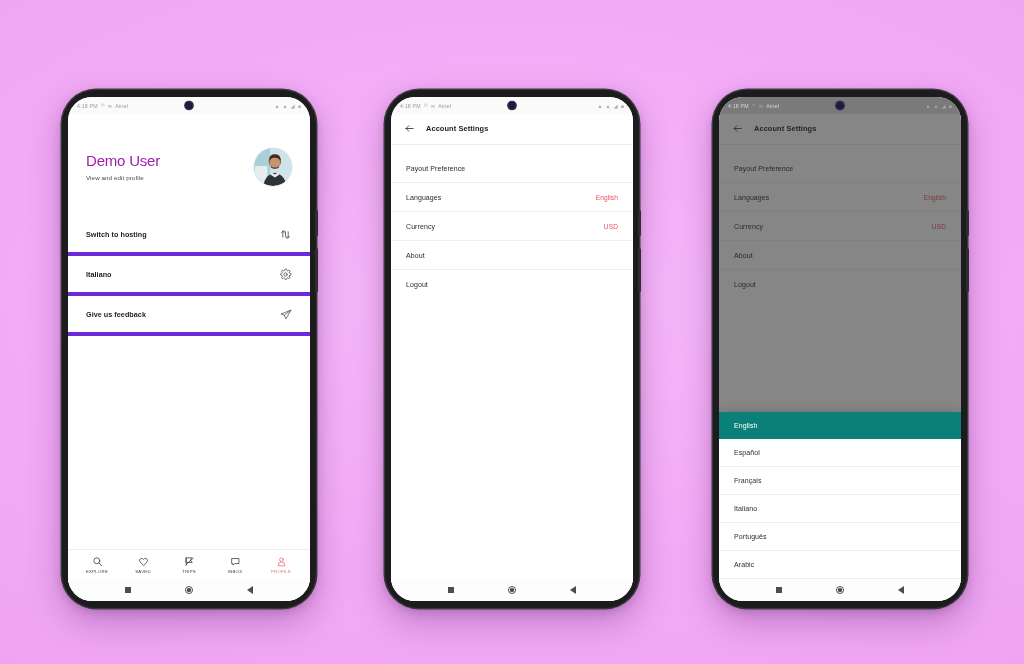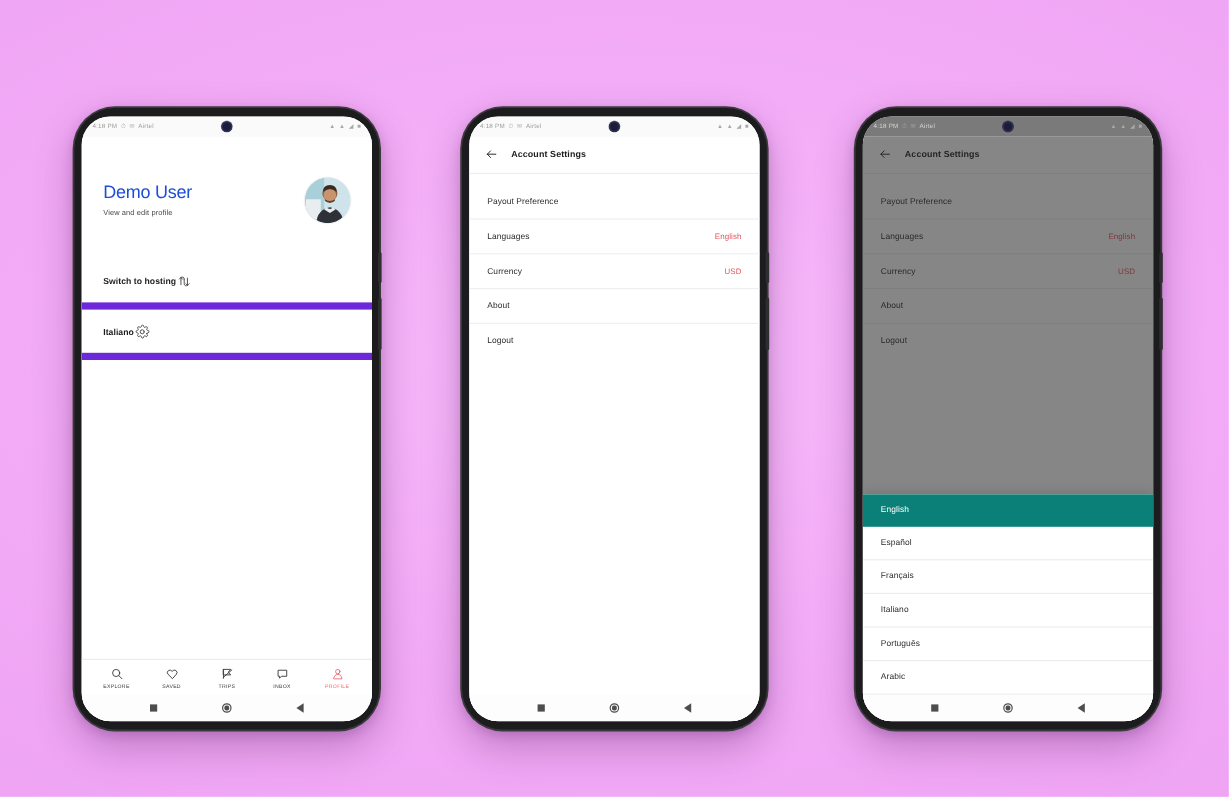--- a/index.html
+++ b/index.html
@@ -105,21 +105,21 @@
 
   .profile-head {
     display: flex;
     align-items: center;
     justify-content: space-between;
     padding: 34px 18px 0 18px;
   }
   .profile-name {
     font-size: 15px;
     font-weight: 400;
-    color: #1d4ed8;
+    color: #a21caf;
     letter-spacing: -.2px;
     line-height: 1.1;
   }
   .profile-sub {
     font-size: 6.2px;
     color: #4a4a4a;
     margin-top: 4px;
     letter-spacing: .1px;
   }
   .avatar {
@@ -131,23 +131,23 @@
     flex: 0 0 38px;
     position: relative;
     box-shadow: 0 0 0 1px rgba(0,0,0,.05);
   }
   .avatar svg { display: block; width: 100%; height: 100%; }
 
   .menu-list { margin-top: 30px; }
   .menu-row {
     display: flex;
     align-items: center;
-    justify-content: flex-start;
+    justify-content: space-between;
     padding: 12px 18px 11px 18px;
-    border-bottom: 6px solid #6d28d9;
+    border-bottom: 4px solid #6d28d9;
   }
   .menu-row .label {
     font-size: 7.2px;
     color: #1d1d1d;
     font-weight: 700;
     letter-spacing: .05px;
   }
   .menu-row .ico {
     width: 13px;
     height: 13px;
@@ -351,20 +351,29 @@
             <span class="label">Italiano</span>
             <span class="ico">
               <svg viewBox="0 0 24 24" fill="none" stroke="currentColor" stroke-width="1.5" stroke-linecap="round" stroke-linejoin="round" xmlns="http://www.w3.org/2000/svg">
                 <circle cx="12" cy="12" r="3.1"></circle>
                 <path d="M19.2 14.4a1.5 1.5 0 0 0 .3 1.66l.06.05a1.8 1.8 0 1 1-2.55 2.55l-.05-.06a1.5 1.5 0 0 0-1.66-.3 1.5 1.5 0 0 0-.9 1.37v.15a1.8 1.8 0 1 1-3.6 0v-.08a1.5 1.5 0 0 0-.98-1.37 1.5 1.5 0 0 0-1.66.3l-.05.06A1.8 1.8 0 1 1 5.56 16.2l.06-.05a1.5 1.5 0 0 0 .3-1.66 1.5 1.5 0 0 0-1.37-.9H4.4a1.8 1.8 0 1 1 0-3.6h.08a1.5 1.5 0 0 0 1.37-.98 1.5 1.5 0 0 0-.3-1.66l-.06-.05A1.8 1.8 0 1 1 8.04 4.76l.05.06a1.5 1.5 0 0 0 1.66.3h.07a1.5 1.5 0 0 0 .9-1.37V3.6a1.8 1.8 0 1 1 3.6 0v.08a1.5 1.5 0 0 0 .9 1.37 1.5 1.5 0 0 0 1.66-.3l.05-.06a1.8 1.8 0 1 1 2.55 2.55l-.06.05a1.5 1.5 0 0 0-.3 1.66v.07a1.5 1.5 0 0 0 1.37.9h.15a1.8 1.8 0 1 1 0 3.6h-.08a1.5 1.5 0 0 0-1.37.9z"></path>
               </svg>
             </span>
           </div>
 
 
+          <div class="menu-row">
+            <span class="label">Give us feedback</span>
+            <span class="ico">
+              <svg viewBox="0 0 24 24" fill="none" stroke="currentColor" stroke-width="1.4" stroke-linecap="round" stroke-linejoin="round" xmlns="http://www.w3.org/2000/svg">
+                <path d="M21.5 4.2 3.6 11.1l6.3 2.3 2.4 6.2z"></path>
+                <path d="M9.9 13.4 21.5 4.2"></path>
+              </svg>
+            </span>
+          </div>
 
         </div>
 
         <div class="tabbar">
 
           <div class="tab">
             <span class="ticon">
               <svg viewBox="0 0 24 24" fill="none" stroke="currentColor" stroke-width="1.7" stroke-linecap="round" xmlns="http://www.w3.org/2000/svg">
                 <circle cx="10.5" cy="10.5" r="6.5"></circle>
                   <path d="M15.5 15.5 21 21"></path>

